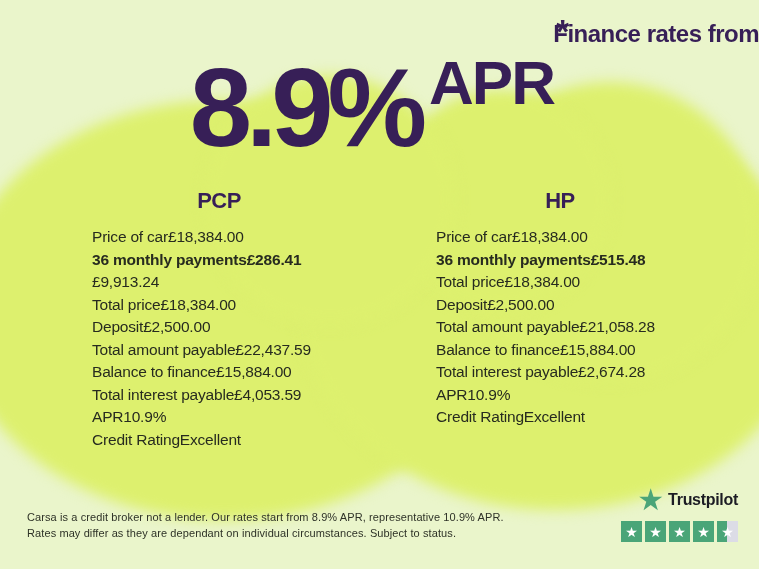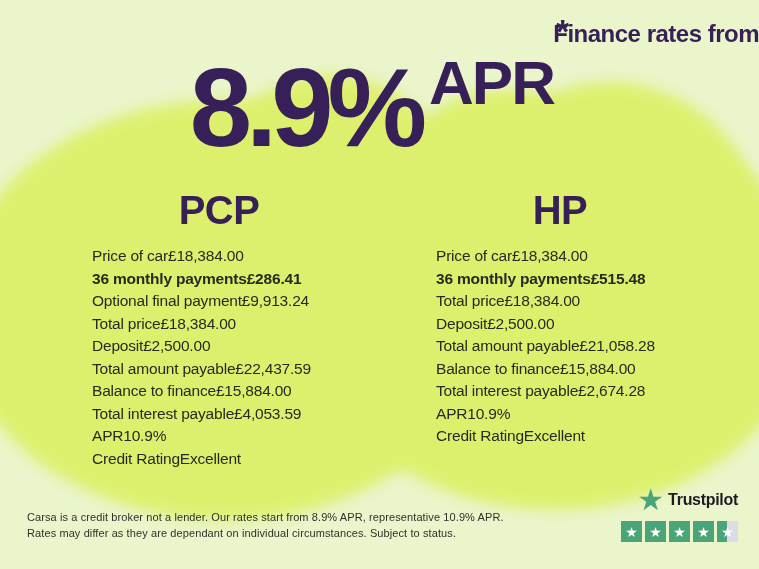--- a/index.html
+++ b/index.html
@@ -29,21 +29,21 @@
   }
   .rate-big{font-size:112px;font-weight:700;letter-spacing:-6px;line-height:1;}
   .rate-apr{font-size:62px;font-weight:700;letter-spacing:-2px;margin-left:8px;line-height:1;}
   .rate-asterisk{font-size:34px;font-weight:700;position:relative;top:-40px;margin-left:2px;}
   
   .panel{position:absolute;top:188px;}
   .panel-pcp{left:92px;width:254px;}
   .panel-hp{left:436px;width:248px;}
   .panel-title{
     margin:0 0 12px;text-align:center;
-    font-size:40px;font-weight:700;letter-spacing:-0.5px;color:var(--purple,#371f57);
+    font-size:22px;font-weight:700;letter-spacing:-0.5px;color:var(--purple,#371f57);
   }
   .frow{
     display:flex;justify-content:flex-start;align-items:baseline;
     font-size:15.5px;line-height:22.5px;color:var(--text,#272b1f);letter-spacing:-0.2px;
   }
   .frow.bold{font-weight:700;}
   .frow .lbl{white-space:nowrap;}
   .frow .val{white-space:nowrap;text-align:right;}
   
   .disclaimer{
@@ -87,21 +87,20 @@
     <div class="rows" id="pcp-rows">
         <div class="frow">
           <span class="lbl">Price of car</span>
           <span class="val">£18,384.00</span>
         </div>
         <div class="frow bold">
           <span class="lbl">36 monthly payments</span>
           <span class="val">£286.41</span>
         </div>
         <div class="frow">
-          <span class="lbl">Optional final payment</span>
           <span class="val">£9,913.24</span>
         </div>
         <div class="frow">
           <span class="lbl">Total price</span>
           <span class="val">£18,384.00</span>
         </div>
         <div class="frow">
           <span class="lbl">Deposit</span>
           <span class="val">£2,500.00</span>
         </div>

